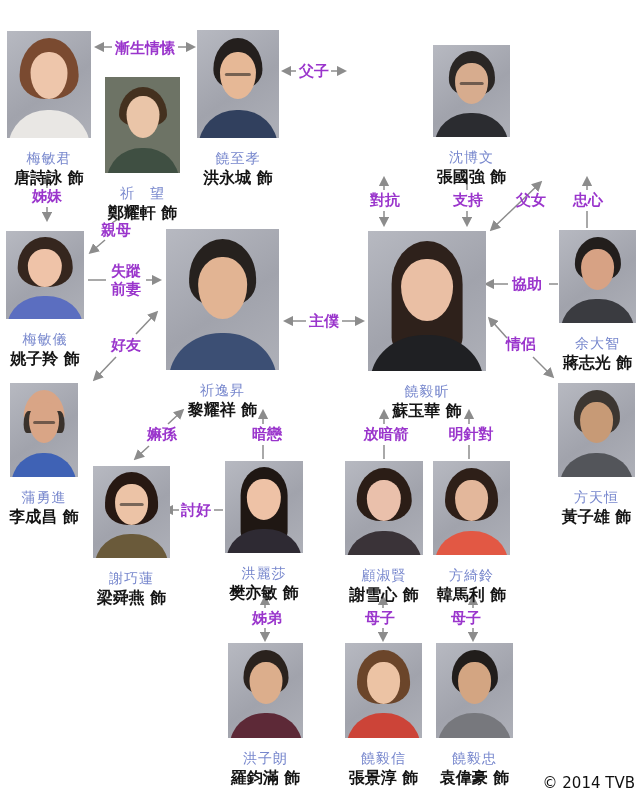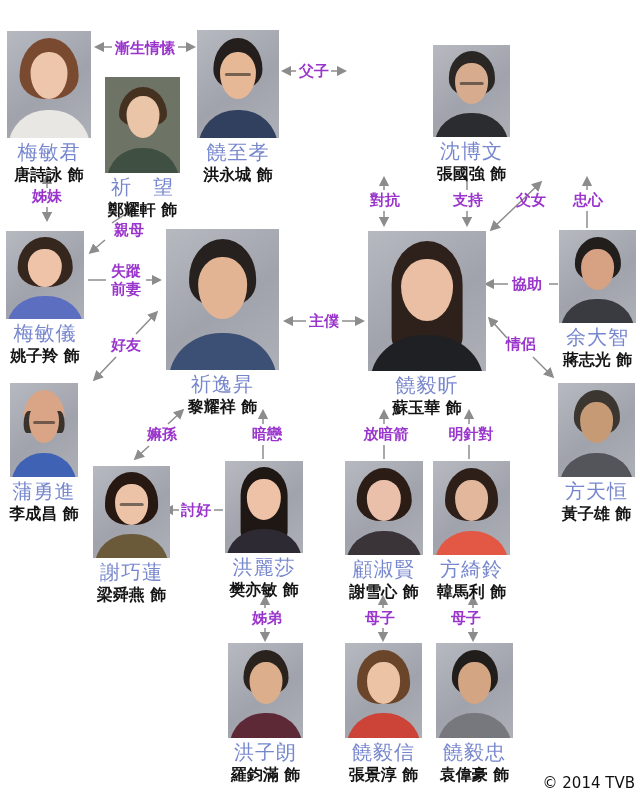--- a/index.html
+++ b/index.html
@@ -25,21 +25,21 @@
   .glasses{position:absolute;z-index:4;left:50%;top:40%;width:32%;height:3px;transform:translateX(-50%);
     background:rgba(25,25,25,.55);border-radius:2px;}
   .h-long .hair{height:84%;border-radius:52% 52% 34% 34% / 38% 38% 18% 18%;}
   .h-bob .hair{width:70%;height:57%;}
   .h-bowl .hair{width:64%;height:42%;top:10%;border-radius:50% 50% 46% 46% / 70% 70% 30% 30%;}
   .h-bald .hair{background:linear-gradient(to bottom,var(--skin,#e0b496) 0 60%,transparent 60%);}
   .h-bald .hair::before,.h-bald .hair::after{content:"";position:absolute;top:48%;width:20%;height:48%;background:var(--hair,#2a2420);}
   .h-bald .hair::before{left:0;border-radius:60% 0 0 40%;}
   .h-bald .hair::after{right:0;border-radius:0 60% 40% 0;}
 
-  .pname{margin-top:4px;font-size:20px;line-height:1;letter-spacing:1px;color:var(--namecolor,#7787cd);white-space:nowrap;}
+  .pname{margin-top:13px;font-size:14px;line-height:1;letter-spacing:1px;color:var(--namecolor,#7787cd);white-space:nowrap;}
   .pactor{margin-top:5px;font-size:16px;line-height:1;font-weight:bold;color:var(--actorcolor,#141414);white-space:nowrap;}
 
   .rel{position:absolute;z-index:3;transform:translate(-50%,-50%);font-size:15px;font-weight:bold;
        color:var(--relcolor,#9a35cc);white-space:nowrap;line-height:1.2;text-align:center;}
   .rel span{display:block;}
   .copyright{position:absolute;z-index:3;right:5px;top:774px;font-size:15px;font-weight:normal;color:var(--copycolor,#101010);}
 </style>
 </head>
 <body>
 
@@ -266,21 +266,21 @@
         <div class="face"></div>
         <div class="torso"></div>
       </div>
     <div class="pname">饒毅忠</div>
     <div class="pactor">袁偉豪 飾</div>
   </div>
 
   <div class="rel" style="left:145px;top:48px">漸生情愫</div>
   <div class="rel" style="left:314px;top:71px">父子</div>
   <div class="rel" style="left:47px;top:196px">姊妹</div>
-  <div class="rel" style="left:129px;top:230px">親母</div>
+  <div class="rel" style="left:116px;top:230px">親母</div>
   <div class="rel" style="left:126px;top:280px">
     <span>失蹤</span>
     <span>前妻</span>
   </div>
   <div class="rel" style="left:126px;top:345px">好友</div>
   <div class="rel" style="left:324px;top:321px">主僕</div>
   <div class="rel" style="left:385px;top:200px">對抗</div>
   <div class="rel" style="left:468px;top:200px">支持</div>
   <div class="rel" style="left:531px;top:200px">父女</div>
   <div class="rel" style="left:588px;top:200px">忠心</div>

